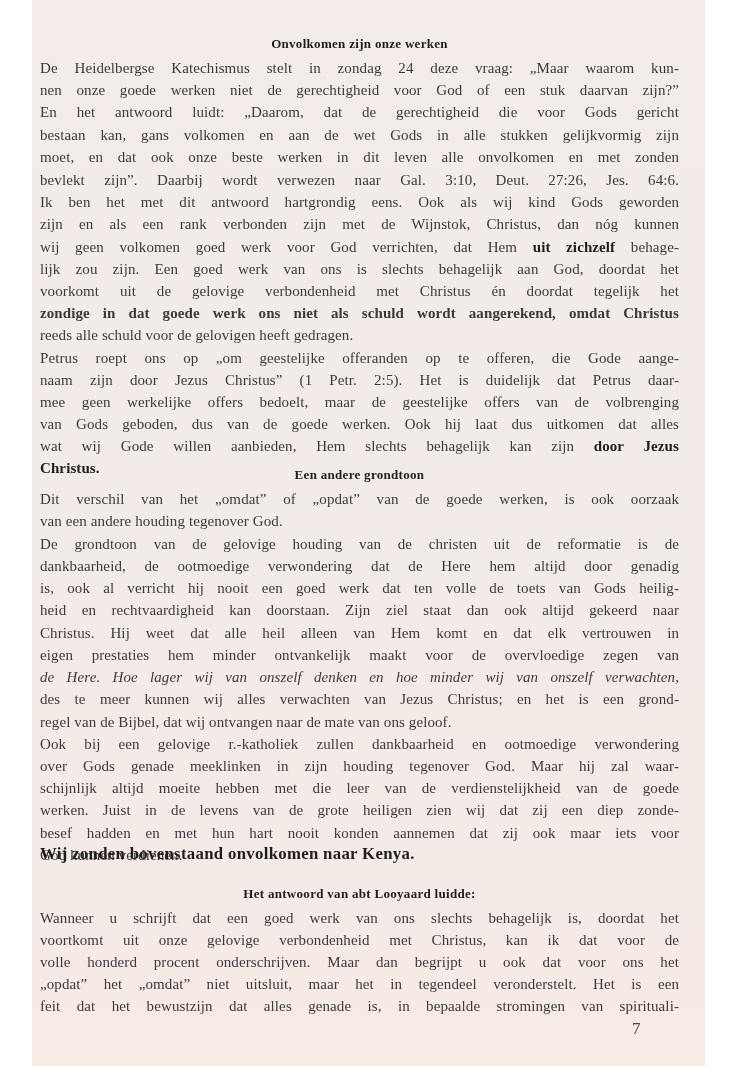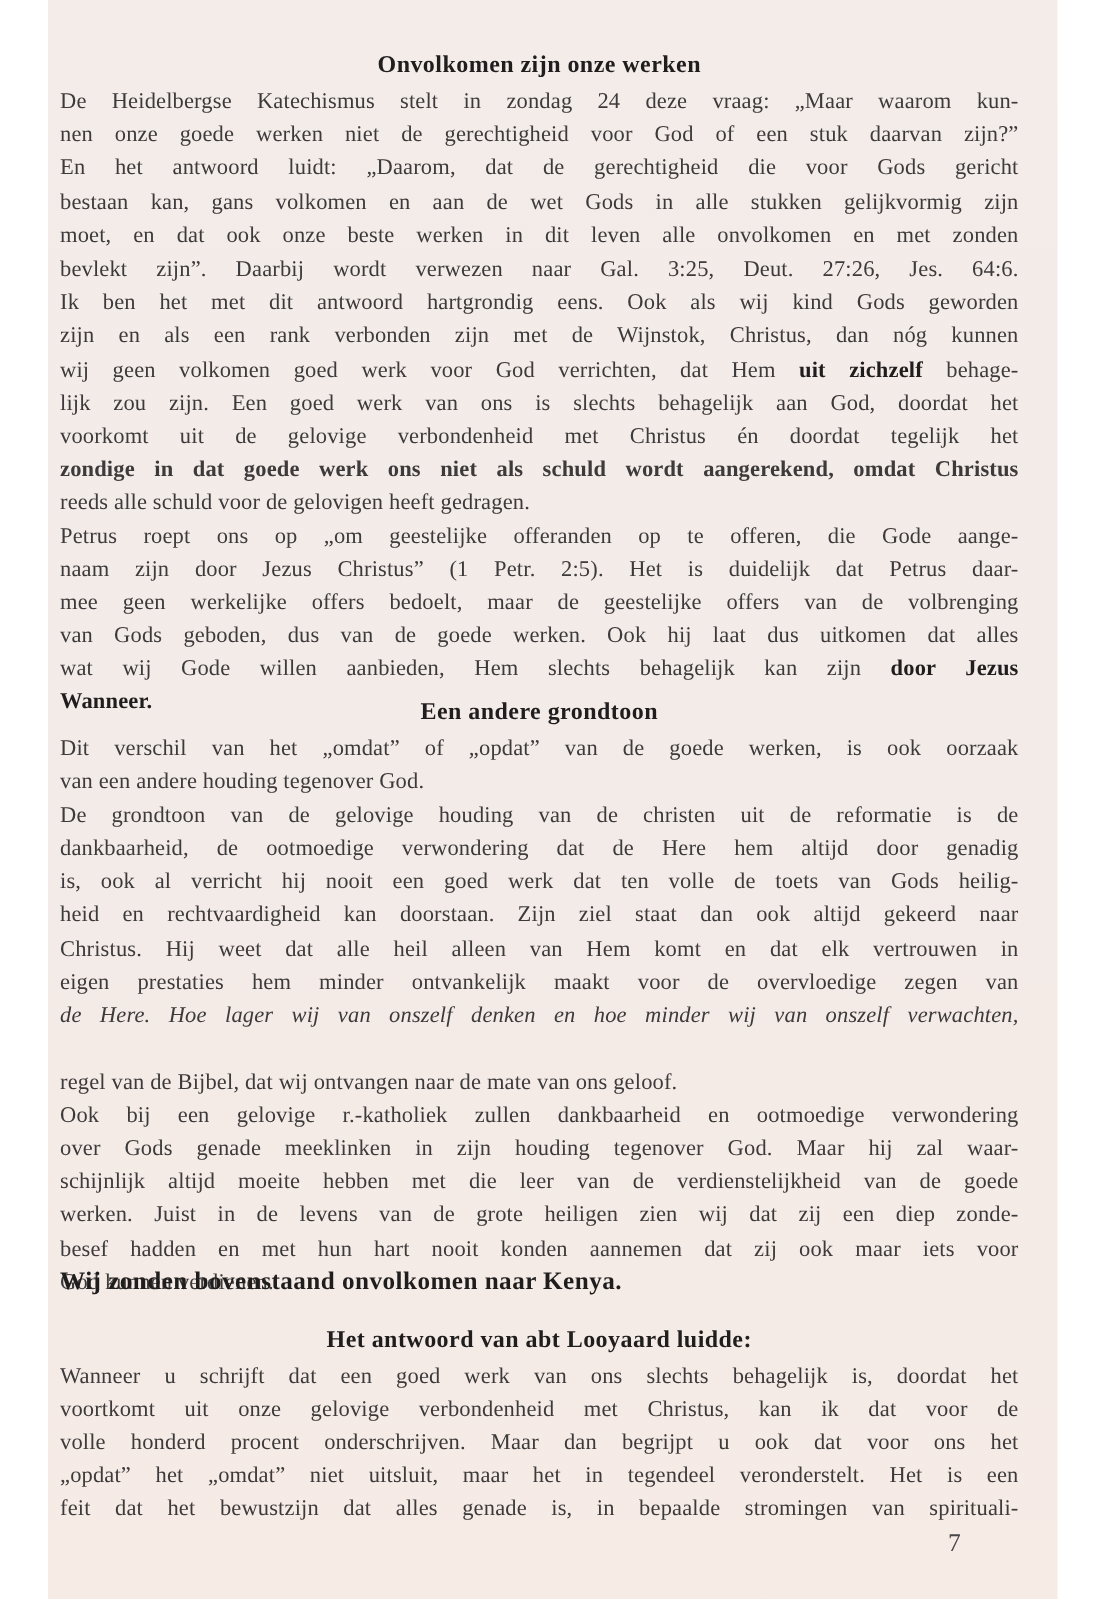--- a/index.html
+++ b/index.html
@@ -41,21 +41,21 @@
   .ln b {
     color: #1f1d1d;
   }
   .heading {
     position: absolute;
     left: 8px;
     width: 639px;
     text-align: center;
     font-family: "Liberation Serif", "DejaVu Serif", serif;
     font-weight: bold;
-    font-size: 16px;
+    font-size: 13px;
     line-height: 22px;
     color: #1f1d1d;
     letter-spacing: 0.3px;
   }
   .subhead {
     position: absolute;
     left: 8px;
     font-family: "Liberation Serif", "DejaVu Serif", serif;
     font-weight: bold;
     font-size: 16.8px;
@@ -78,48 +78,49 @@
 
 <div class="page">
 
   <div class="heading" style="top:33px;">Onvolkomen zijn onze werken</div>
 
   <div class="ln" style="top: 57px; white-space: nowrap;">De Heidelbergse Katechismus stelt in zondag 24 deze vraag: „Maar waarom kun-</div>
   <div class="ln" style="top: 79px; white-space: nowrap;">nen onze goede werken niet de gerechtigheid voor God of een stuk daarvan zijn?”</div>
   <div class="ln" style="top: 101px; white-space: nowrap;">En het antwoord luidt: „Daarom, dat de gerechtigheid die voor Gods gericht</div>
   <div class="ln" style="top: 124px; white-space: nowrap;">bestaan kan, gans volkomen en aan de wet Gods in alle stukken gelijkvormig zijn</div>
   <div class="ln" style="top: 146px; white-space: nowrap;">moet, en dat ook onze beste werken in dit leven alle onvolkomen en met zonden</div>
-  <div class="ln" style="top: 169px; white-space: nowrap;">bevlekt zijn”. Daarbij wordt verwezen naar Gal. 3:25, Deut. 27:26, Jes. 64:6.</div>
+  <div class="ln" style="top: 169px; white-space: nowrap;">bevlekt zijn”. Daarbij wordt verwezen naar Gal. 3:10, Deut. 27:26, Jes. 64:6.</div>
   <div class="ln" style="top: 191px; white-space: nowrap;">Ik ben het met dit antwoord hartgrondig eens. Ook als wij kind Gods geworden</div>
   <div class="ln" style="top: 213px; white-space: nowrap;">zijn en als een rank verbonden zijn met de Wijnstok, Christus, dan nóg kunnen</div>
   <div class="ln" style="top: 236px; white-space: nowrap;"><span>wij geen volkomen goed werk voor God verrichten, dat Hem</span> <b>uit zichzelf</b> <span>behage-</span></div>
   <div class="ln" style="top: 258px; white-space: nowrap;">lijk zou zijn. Een goed werk van ons is slechts behagelijk aan God, doordat het</div>
   <div class="ln" style="top: 280px; white-space: nowrap;">voorkomt uit de gelovige verbondenheid met Christus én doordat tegelijk het</div>
   <div class="ln" style="top: 302px; white-space: nowrap; font-weight: bold;">zondige in dat goede werk ons niet als schuld wordt aangerekend, omdat Christus</div>
   <div class="ln last" style="top: 324px; white-space: nowrap;">reeds alle schuld voor de gelovigen heeft gedragen.</div>
 
   <div class="ln" style="top: 347px; white-space: nowrap;">Petrus roept ons op „om geestelijke offeranden op te offeren, die Gode aange-</div>
   <div class="ln" style="top: 369px; white-space: nowrap;">naam zijn door Jezus Christus” (1 Petr. 2:5). Het is duidelijk dat Petrus daar-</div>
   <div class="ln" style="top: 391px; white-space: nowrap;">mee geen werkelijke offers bedoelt, maar de geestelijke offers van de volbrenging</div>
   <div class="ln" style="top: 413px; white-space: nowrap;">van Gods geboden, dus van de goede werken. Ook hij laat dus uitkomen dat alles</div>
   <div class="ln" style="top: 435px; white-space: nowrap;"><span>wat wij Gode willen aanbieden, Hem slechts behagelijk kan zijn</span> <b>door Jezus</b></div>
-  <div class="ln last" style="top: 457px; white-space: nowrap;"><b>Wanneer.</b></div>
+  <div class="ln last" style="top: 457px; white-space: nowrap;"><b>Christus.</b></div>
 
   <div class="heading" style="top:464px;">Een andere grondtoon</div>
 
   <div class="ln" style="top: 488px; white-space: nowrap;">Dit verschil van het „omdat” of „opdat” van de goede werken, is ook oorzaak</div>
   <div class="ln last" style="top: 510px; white-space: nowrap;">van een andere houding tegenover God.</div>
 
   <div class="ln" style="top: 533px; white-space: nowrap;">De grondtoon van de gelovige houding van de christen uit de reformatie is de</div>
   <div class="ln" style="top: 555px; white-space: nowrap;">dankbaarheid, de ootmoedige verwondering dat de Here hem altijd door genadig</div>
   <div class="ln" style="top: 577px; white-space: nowrap;">is, ook al verricht hij nooit een goed werk dat ten volle de toets van Gods heilig-</div>
   <div class="ln" style="top: 599px; white-space: nowrap;">heid en rechtvaardigheid kan doorstaan. Zijn ziel staat dan ook altijd gekeerd naar</div>
   <div class="ln" style="top: 622px; white-space: nowrap;">Christus. Hij weet dat alle heil alleen van Hem komt en dat elk vertrouwen in</div>
   <div class="ln" style="top: 644px; white-space: nowrap;">eigen prestaties hem minder ontvankelijk maakt voor de overvloedige zegen van</div>
   <div class="ln" style="top: 666px; white-space: nowrap; font-style: italic;">de Here. Hoe lager wij van onszelf denken en hoe minder wij van onszelf verwachten,</div>
+  <div class="ln" style="top: 688px; white-space: nowrap;">des te meer kunnen wij alles verwachten van Jezus Christus; en het is een grond-</div>
   <div class="ln last" style="top: 711px; white-space: nowrap;">regel van de Bijbel, dat wij ontvangen naar de mate van ons geloof.</div>
 
   <div class="ln" style="top: 733px; white-space: nowrap;">Ook bij een gelovige r.-katholiek zullen dankbaarheid en ootmoedige verwondering</div>
   <div class="ln" style="top: 755px; white-space: nowrap;">over Gods genade meeklinken in zijn houding tegenover God. Maar hij zal waar-</div>
   <div class="ln" style="top: 777px; white-space: nowrap;">schijnlijk altijd moeite hebben met die leer van de verdienstelijkheid van de goede</div>
   <div class="ln" style="top: 799px; white-space: nowrap;">werken. Juist in de levens van de grote heiligen zien wij dat zij een diep zonde-</div>
   <div class="ln" style="top: 822px; white-space: nowrap;">besef hadden en met hun hart nooit konden aannemen dat zij ook maar iets voor</div>
   <div class="ln last" style="top: 844px; white-space: nowrap;">God kunnen verdienen.</div>
 
   <div class="subhead" style="top:843px;">Wij zonden bovenstaand onvolkomen naar Kenya.</div>

